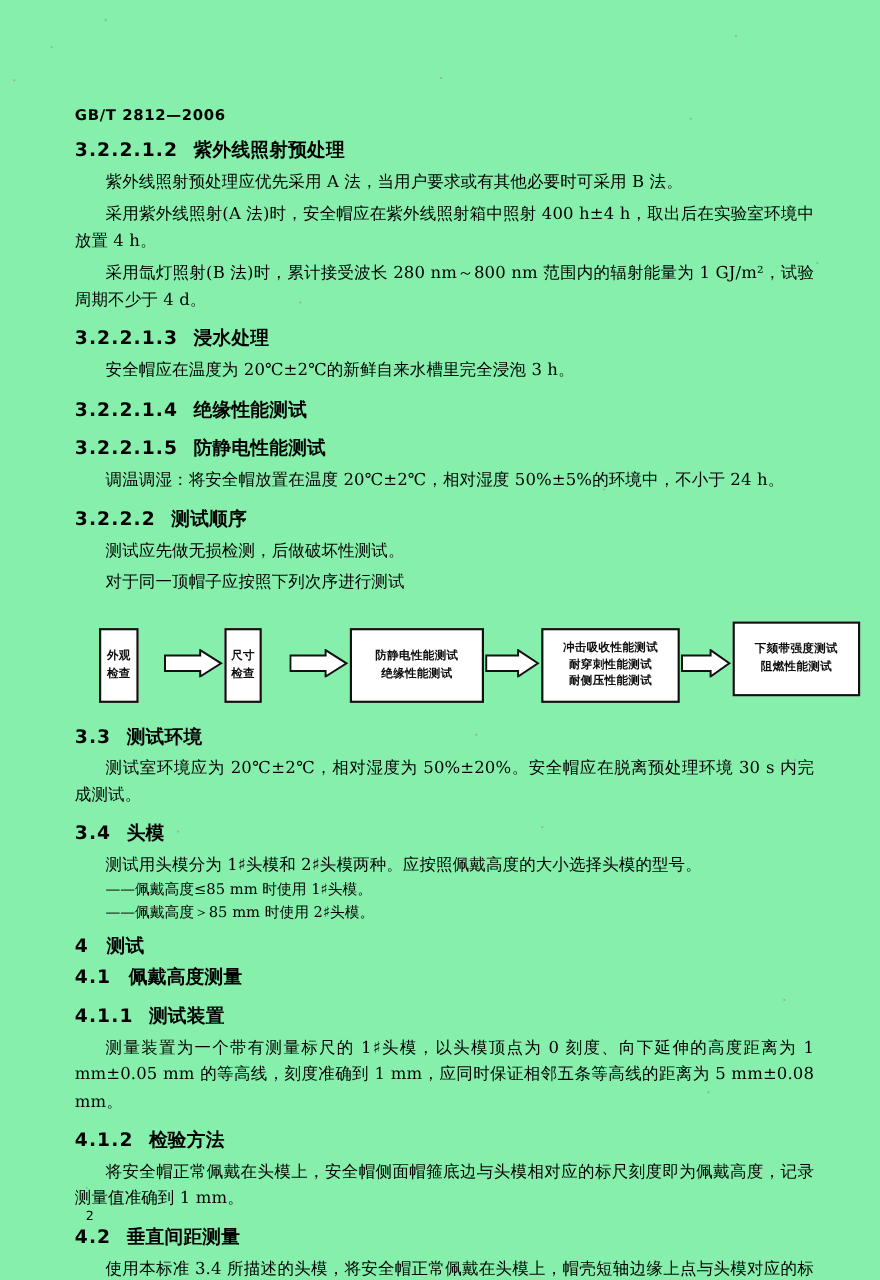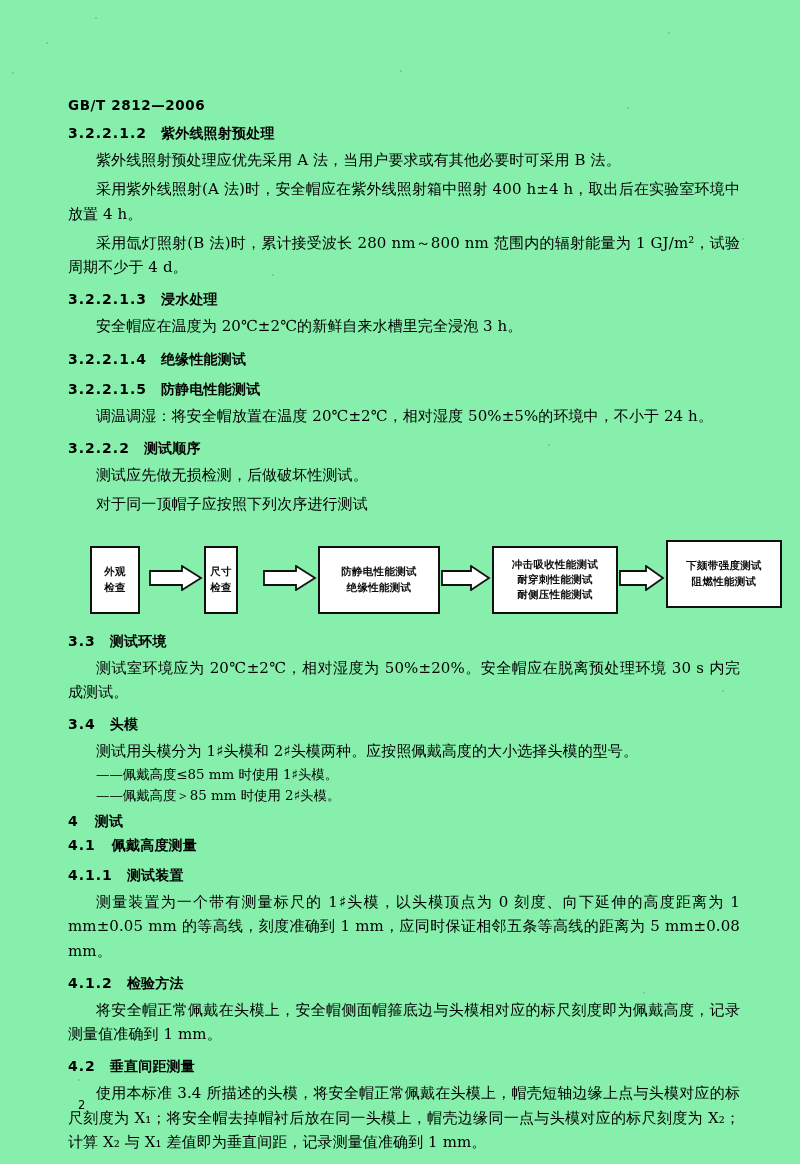--- a/index.html
+++ b/index.html
@@ -39,21 +39,21 @@
     font-family: "DejaVu Sans", "Liberation Sans", sans-serif;
     font-weight: bold;
     font-size: 13.5px;
     letter-spacing: .6px;
     margin-top: 97px;
     margin-bottom: 0;
   }
   .clause {
     font-family: "DejaVu Sans", "Liberation Sans", sans-serif;
     font-weight: bold;
-    font-size: 14px;
+    font-size: 17px;
     margin-top: 12px;
     margin-bottom: 2px;
     letter-spacing: .2px;
   }
   .clause .num {
     display: inline-block;
     letter-spacing: 1px;
   }
   .clause .ttl {
     margin-left: 14px;
@@ -163,21 +163,21 @@
     <p class="body">调温调湿：将安全帽放置在温度 20℃±2℃，相对湿度 50%±5%的环境中，不小于 24 h。</p>
 
     <div class="clause">
       <span class="num">3.2.2.2</span><span class="ttl">测试顺序</span>
     </div>
     <p class="body">测试应先做无损检测，后做破坏性测试。</p>
     <p class="body">对于同一顶帽子应按照下列次序进行测试</p>
 
     <div class="flow-wrap">
 
-      <div class="fbox" style="left:22px; top:11px; width:50px; height:68px;">
+      <div class="fbox" style="left:22px; top:11px; width:36px; height:68px;">
         <span>外观</span>
         <span>检查</span>
       </div>
 
       <div class="arrow" style="left:81px; width:54px; height:26px;">
         <svg width="54" height="26" viewBox="0 0 54 26">
           <polygon points="1,6 33,6 33,1 52,13 33,25 33,20 1,20" fill="#ffffff" stroke="#111" stroke-width="1.8" stroke-linejoin="miter"></polygon>
         </svg>
       </div>
 

